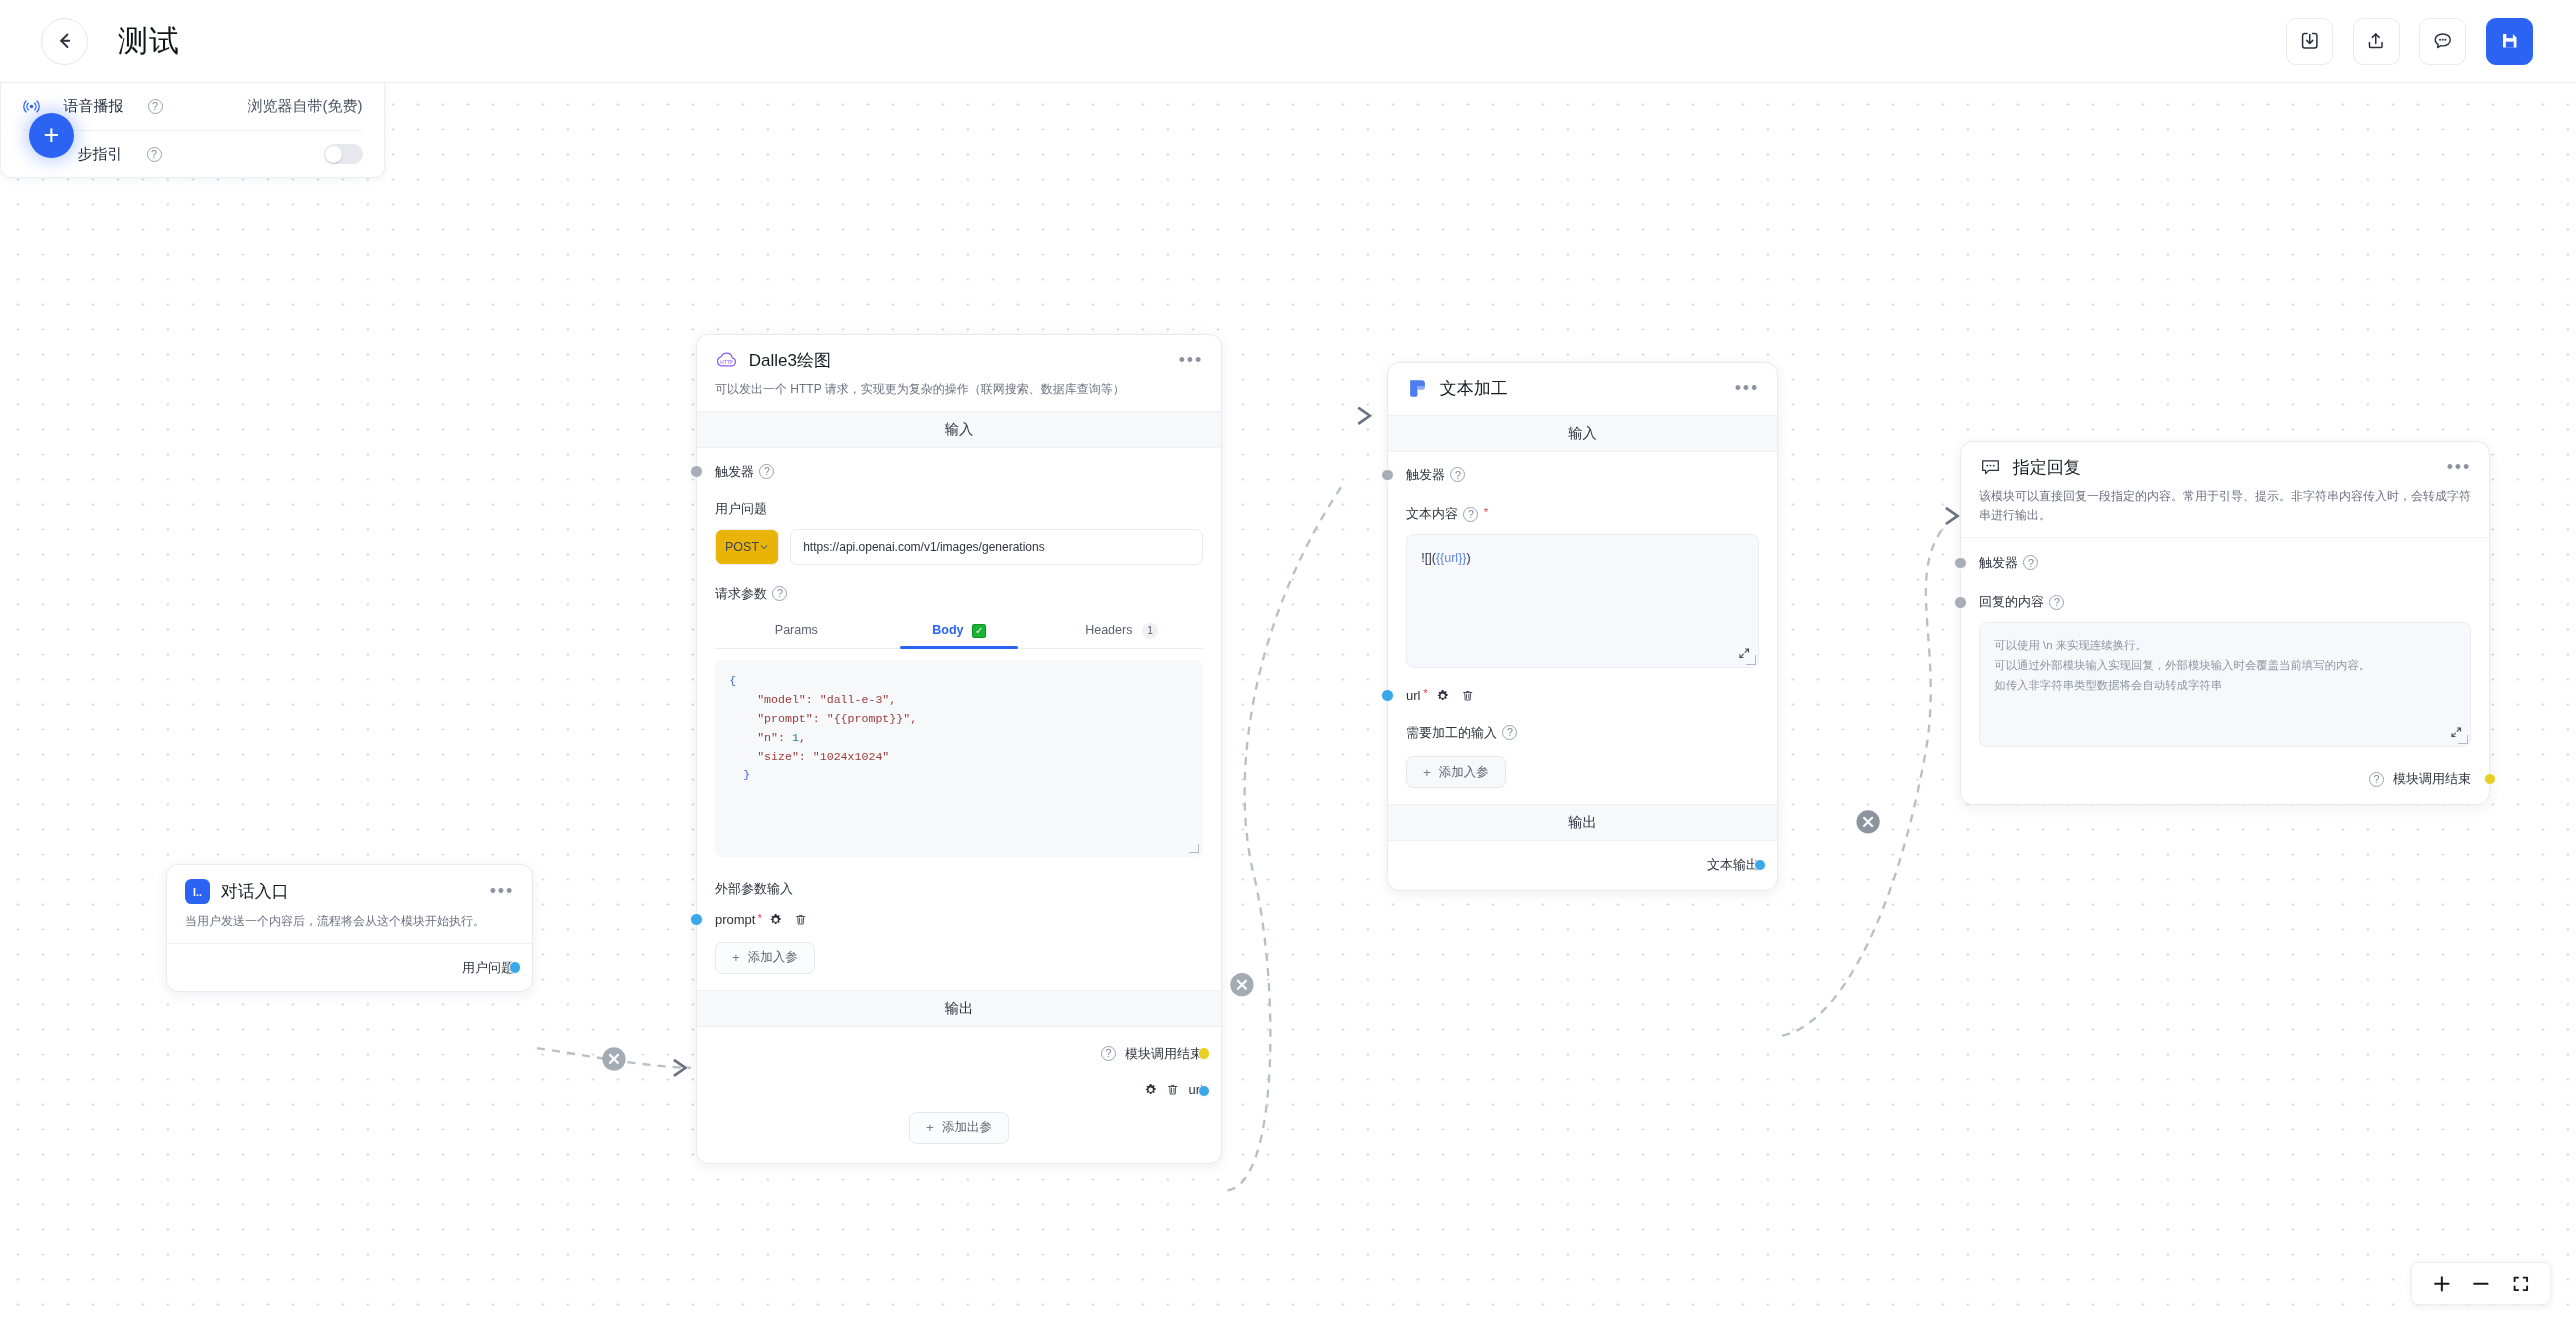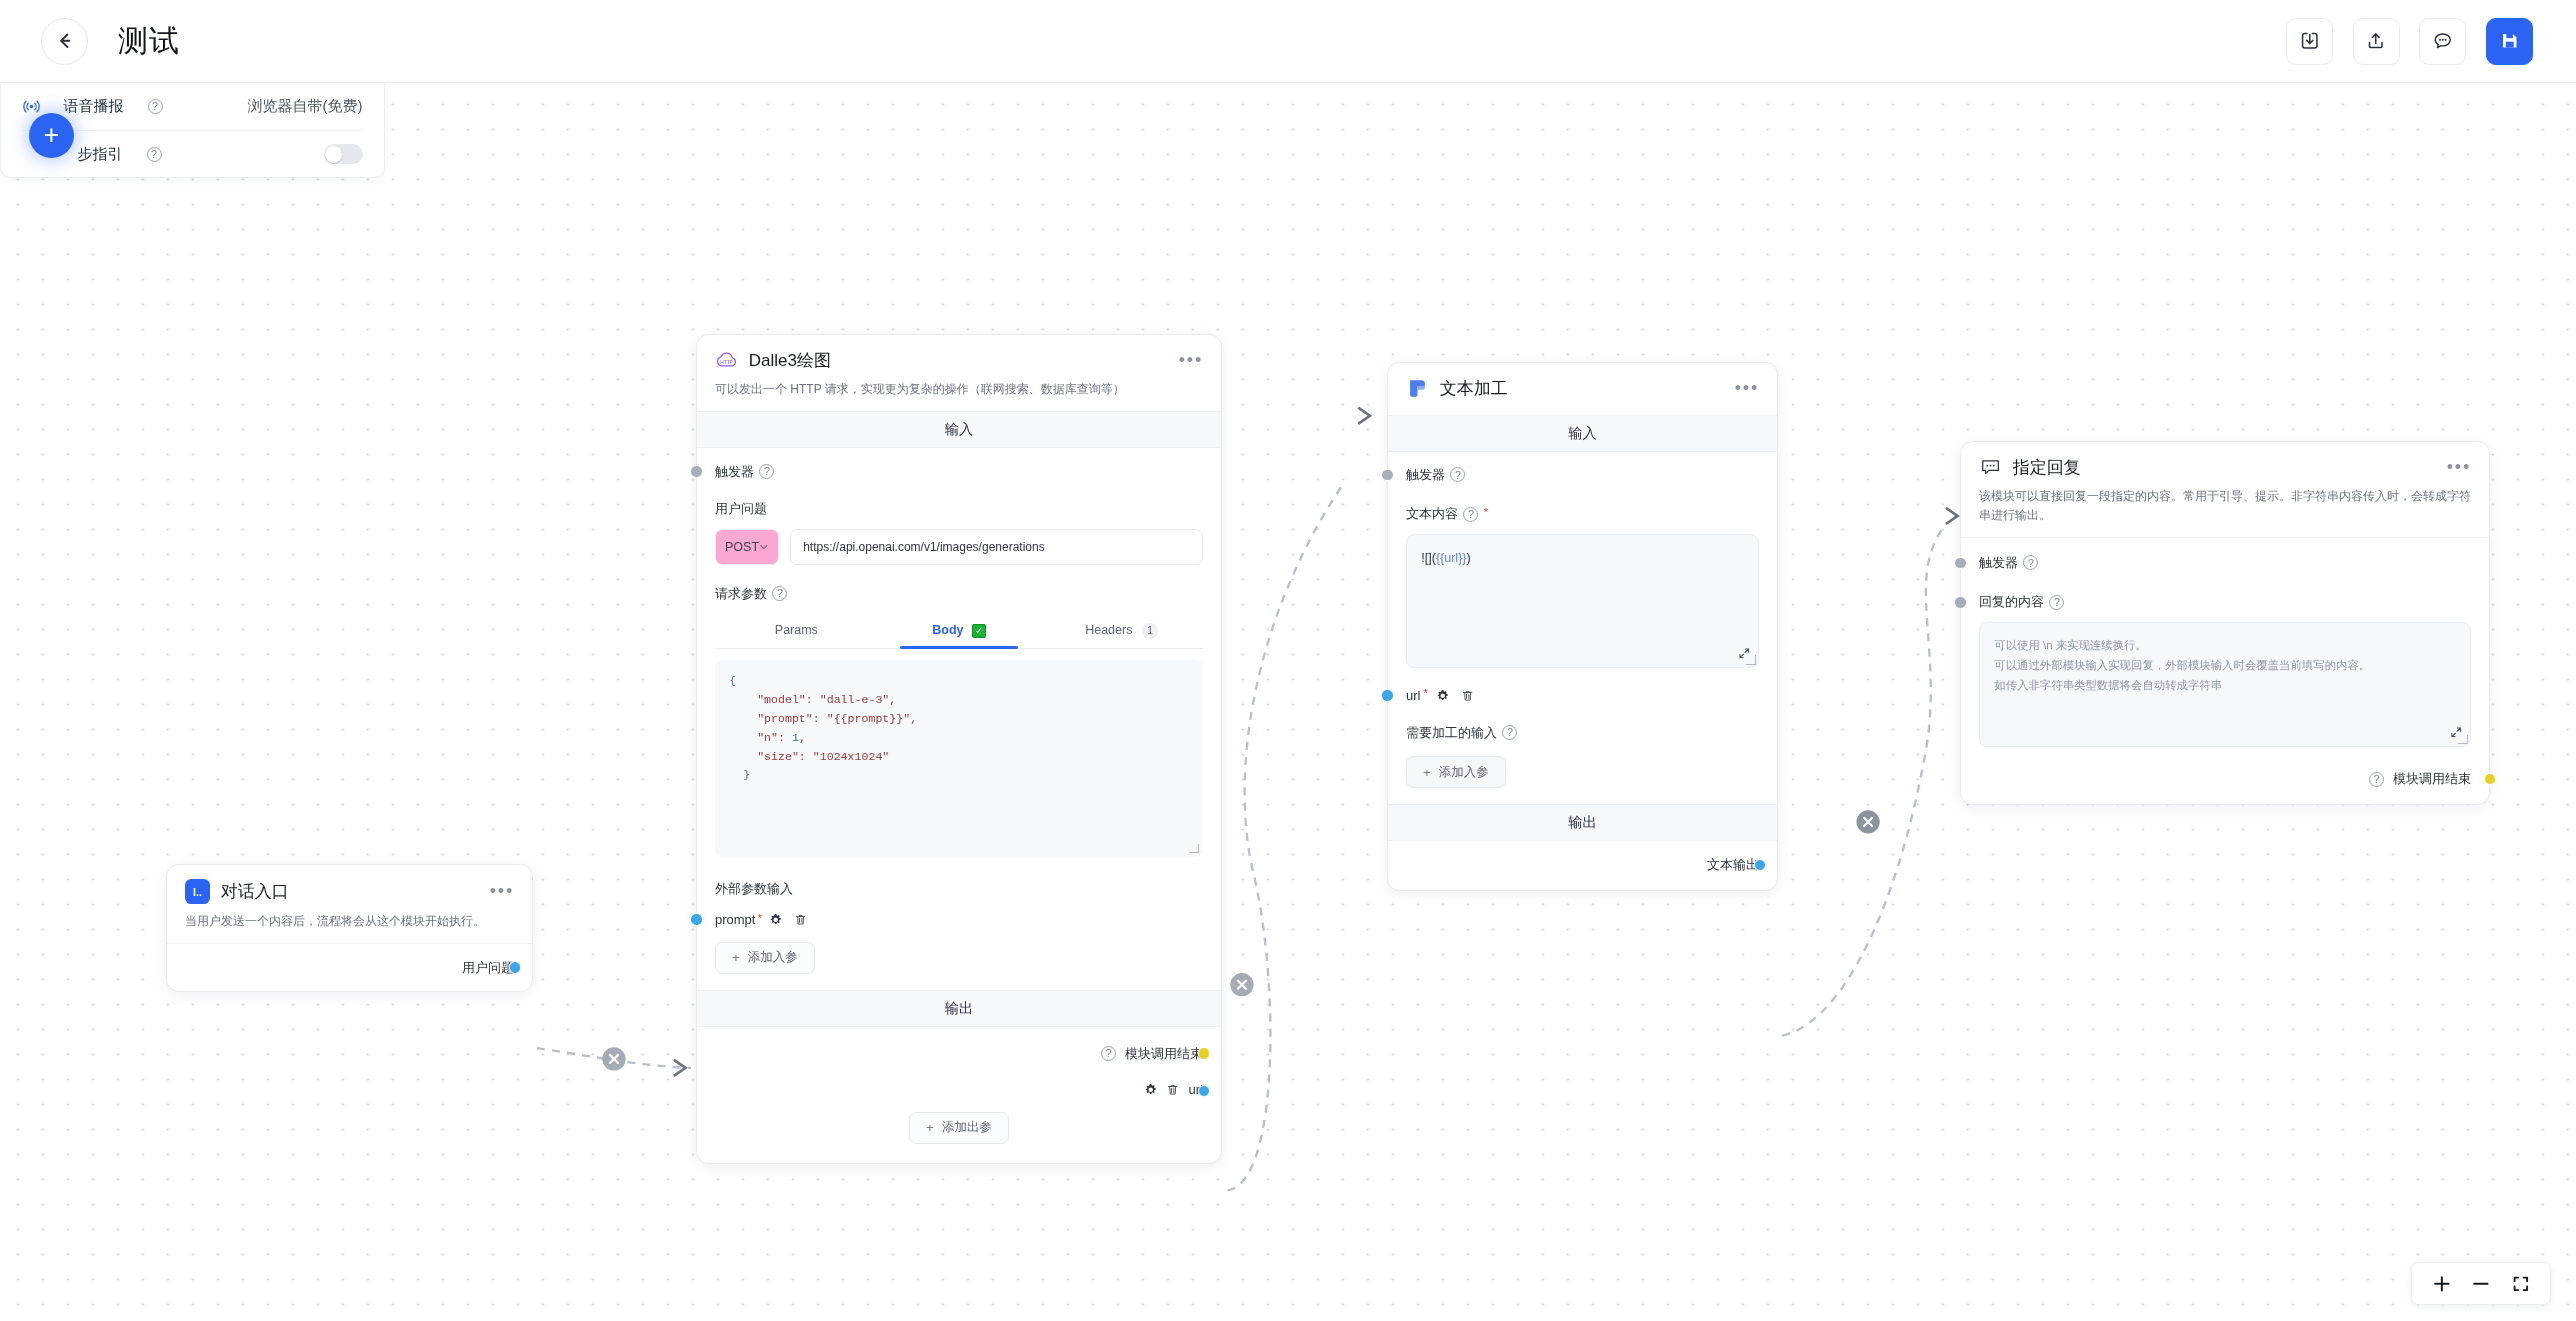--- a/index.html
+++ b/index.html
@@ -106,21 +106,21 @@
   .port.yellow { background: #e8cf22; }
   .port-left { left: -7.2px; }
   .port-right { right: -7.2px; }
   .row-port { display: flex; align-items: center; position: relative; }
 
   .icon-btn { cursor: pointer; display: inline-flex; align-items: center; }
 
   
   .cfg-row { display: flex; gap: 10.7px; margin-top: 10.7px; }
   .method-sel {
-    width: 64px; height: 36px; border-radius: 7.2px; background: #f9a8d4;
+    width: 64px; height: 36px; border-radius: 7.2px; background: #eab308;
     border: 0.9px solid #eceef1; display: flex; align-items: center;
     justify-content: space-between; padding: 0 9px; font-size: 12.5px;
     color: #3d4350; cursor: pointer;
   }
   .url-input {
     flex: 1; height: 36px; border-radius: 7.2px; border: 0.9px solid #e7e9ed;
     background: #fff; display: flex; align-items: center; padding: 0 12.5px;
     font-size: 12px; color: #2f3440; overflow: hidden; white-space: nowrap;
   }
   .tabs {

